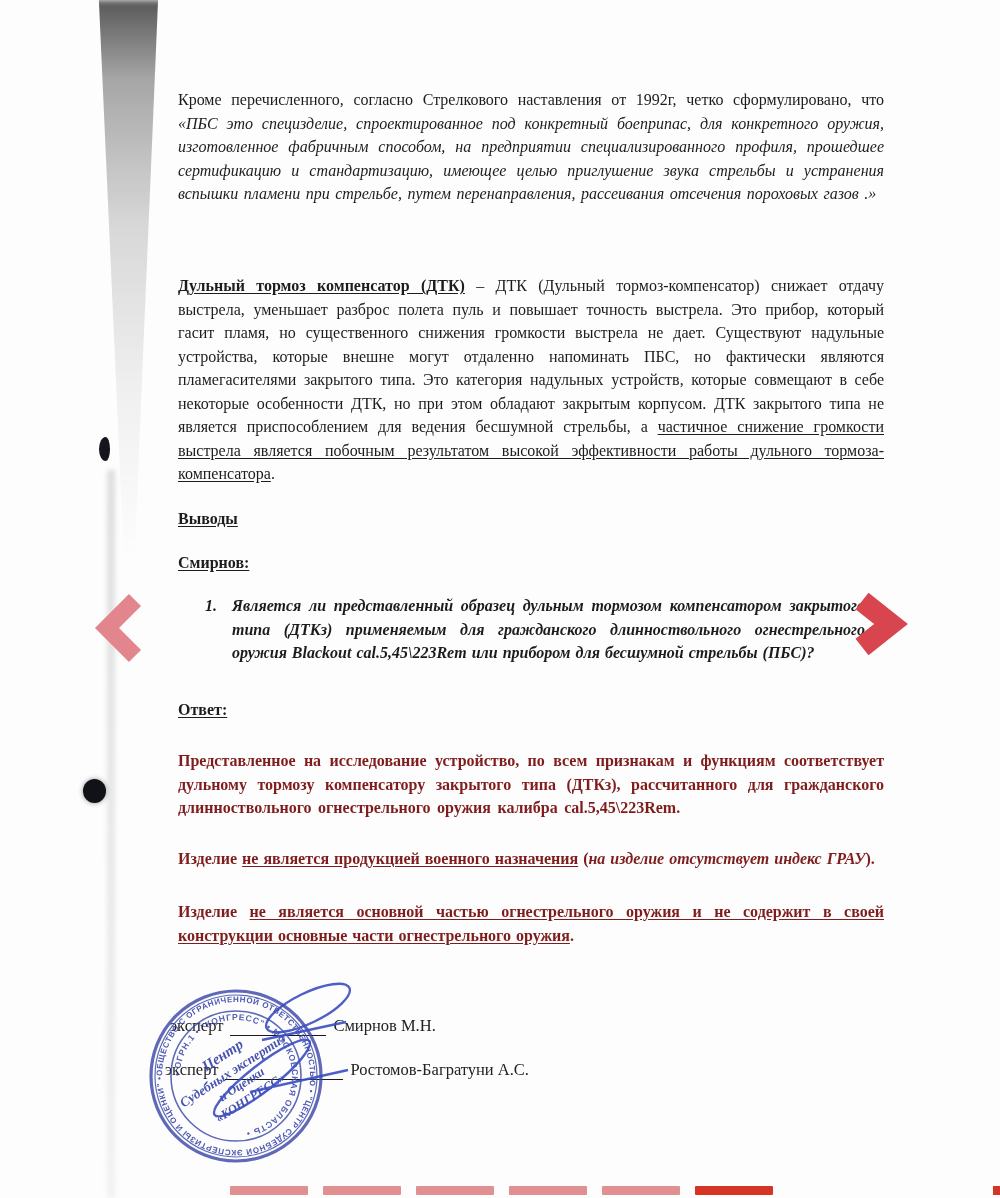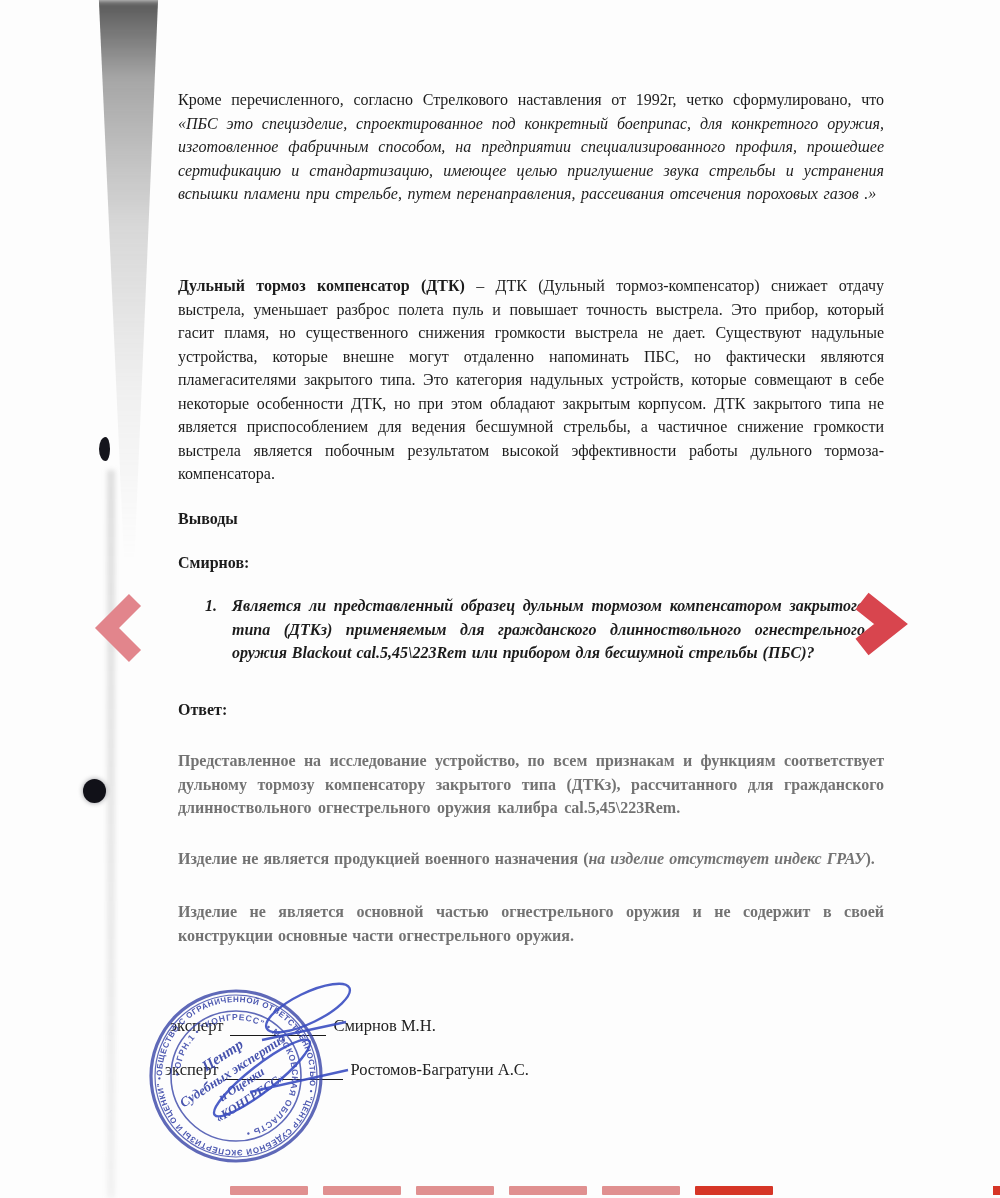--- a/index.html
+++ b/index.html
@@ -33,27 +33,27 @@
     position:absolute;left:83px;top:779px;width:23px;height:24px;
     background:#111118;border-radius:50%;
     box-shadow:0 0 5px rgba(20,20,30,.45);
   }
   
   .doc{position:absolute;left:178px;width:706px;font-size:16px;line-height:23.5px;}
   .para{position:absolute;left:0;width:706px;text-align:justify;word-spacing:1.5px;}
   .para:after{content:"";display:inline-block;width:0;}
   .ital{font-style:italic;}
   .bold{font-weight:bold;}
-  .und{text-underline-offset:2px;}
+  .und{text-decoration:underline;text-underline-offset:2px;}
   .center-head{position:absolute;width:706px;text-align:left;font-weight:bold;}
   .label-head{position:absolute;left:0;font-weight:bold;}
   .question-row{position:absolute;left:27px;width:660px;display:flex;font-weight:bold;font-style:italic;}
   .qnum{width:27px;flex:0 0 27px;}
   .qtext{width:633px;text-align:justify;word-spacing:1px;}
-  .answer{font-weight:bold;word-spacing:2.5px;color:#737373;}
+  .answer{font-weight:bold;word-spacing:2.5px;color:#7f1d1d;}
   
   .sig-row{position:absolute;display:flex;align-items:flex-end;font-size:16.5px;color:#222;}
   .sig-line{display:inline-block;border-bottom:1.6px solid #1a1a1a;height:16px;margin:0 7px;}
   
   .nav-arrow{position:absolute;background:none;border:none;padding:0;cursor:pointer;}
   
   .dash-bar{position:absolute;left:230px;top:1186px;display:flex;gap:15px;}
   .dash{width:78px;height:9px;background:var(--dash,#e09090);border-radius:1px;cursor:pointer;}
   .dash.active{background:var(--dash-active,#d63526);}
   .dash-edge{position:absolute;left:993px;top:1186px;width:7px;height:9px;background:var(--dash-active,#d63526);}

